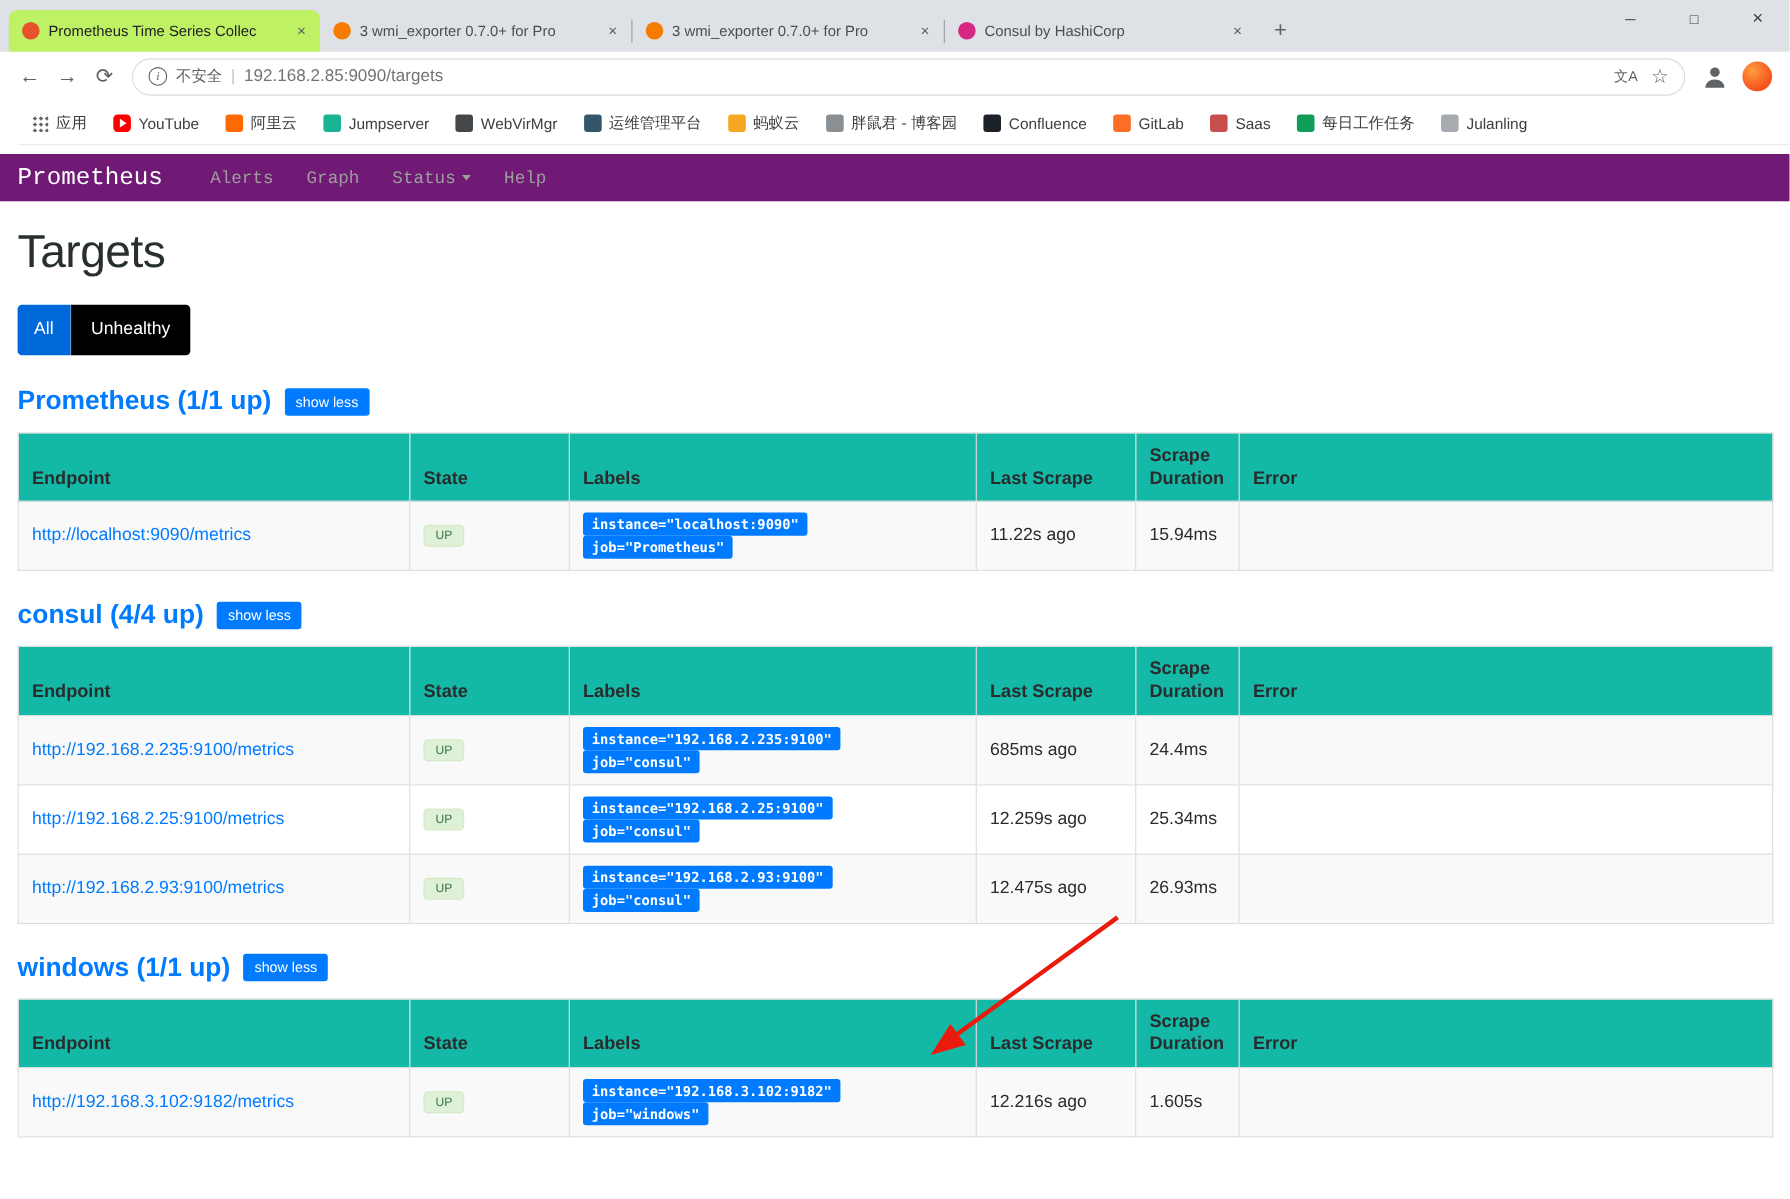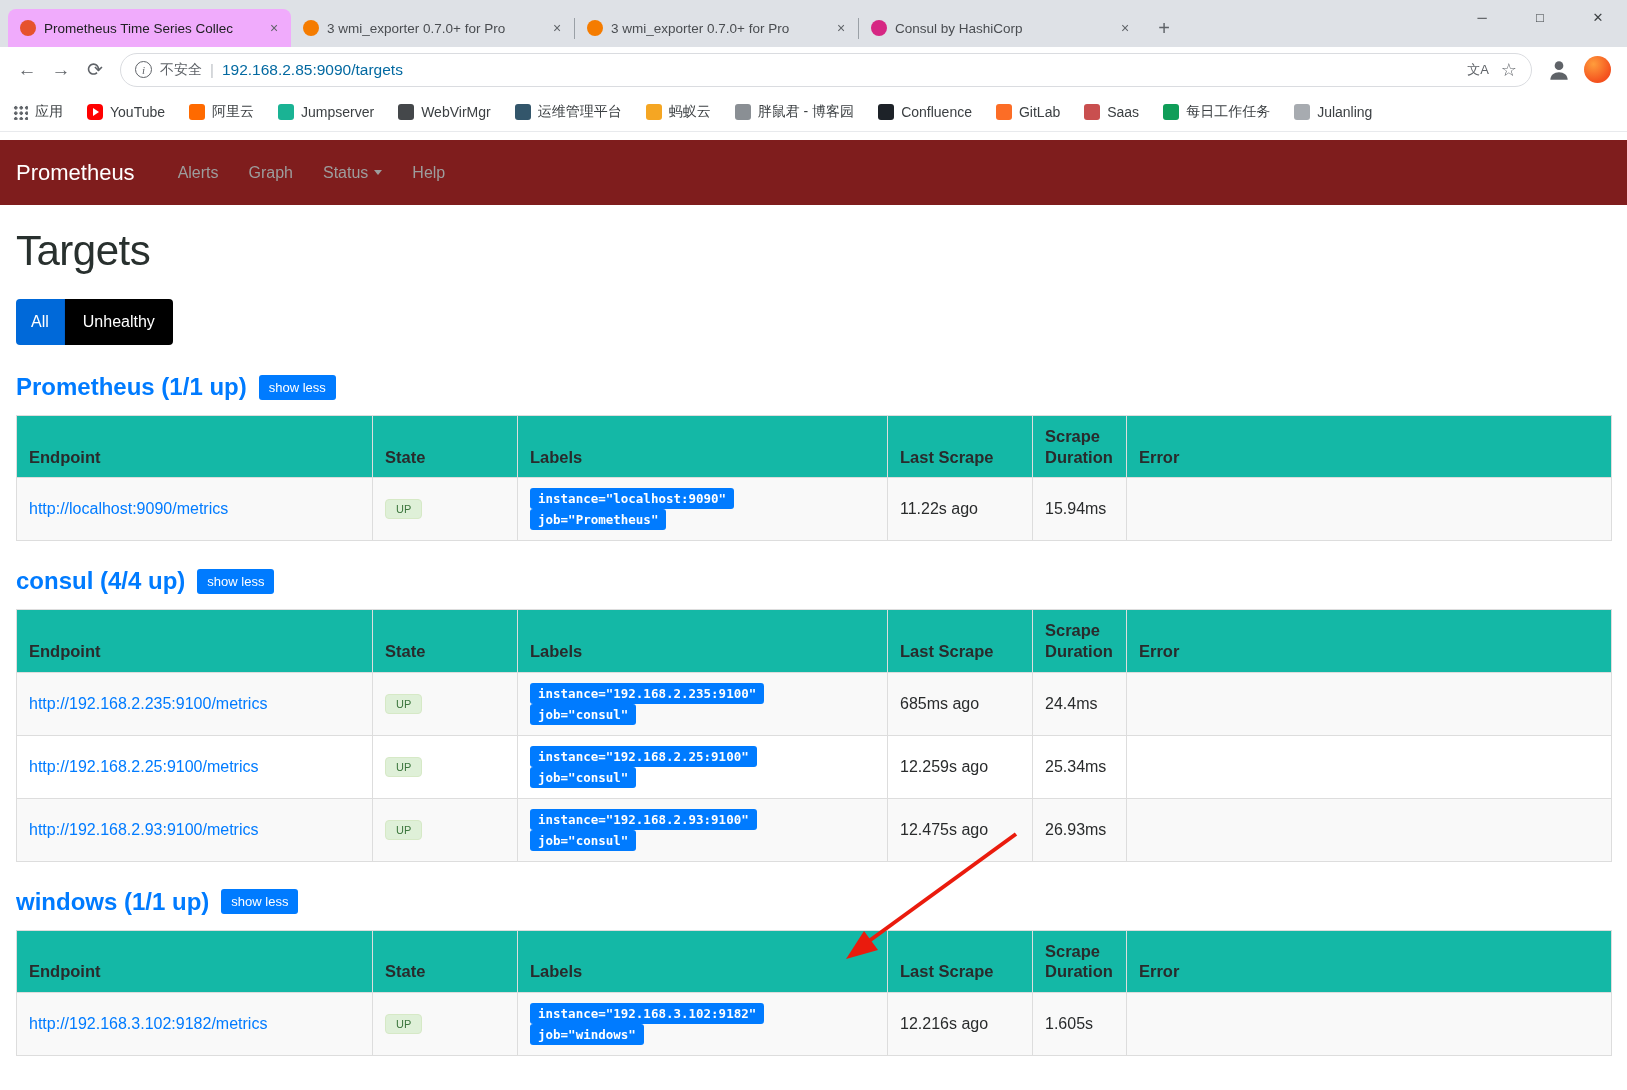--- a/index.html
+++ b/index.html
@@ -6,53 +6,53 @@
   html,body { width:1627px; height:1090px; }
   body {
     font-family:"Liberation Sans","DejaVu Sans",sans-serif;
     background:#ffffff; position:relative; overflow:hidden; color:#292b2c;
   }
 
   
   .tabbar { height:47px; background:#dee1e6; display:flex; align-items:flex-end; padding-left:8px; position:relative; }
   .tab-strip { display:flex; align-items:flex-end; }
   .tab { width:283px; height:38px; display:flex; align-items:center; gap:8px; padding:0 8px 0 12px; font-size:13.5px; color:#4a4d51; cursor:default; }
-  .tab.active { background:#f0abfc; border-radius:8px 8px 0 0; color:#202124; }
+  .tab.active { background:#bef264; border-radius:8px 8px 0 0; color:#202124; }
   .favicon { width:16px; height:16px; border-radius:50%; flex:none; }
   .tab-title { flex:1; white-space:nowrap; overflow:hidden; }
   .tab-close { width:18px; height:18px; border-radius:50%; display:flex; align-items:center; justify-content:center; color:#5f6368; font-size:14px; flex:none; }
   .tab-sep { width:1px; height:21px; background:#9aa0a6; margin-bottom:8px; }
   .newtab { width:28px; height:28px; margin:0 0 5px 8px; display:flex; align-items:center; justify-content:center; font-size:20px; color:#5f6368; border-radius:50%; }
   .win-controls { position:absolute; right:0; top:0; height:34px; display:flex; }
   .win-btn { width:58px; height:34px; display:flex; align-items:center; justify-content:center; font-size:13px; color:#3c4043; }
 
   
   .toolbar { height:45px; background:#ffffff; display:flex; align-items:center; padding:0 10px; }
   .nav-icon { width:34px; height:34px; display:flex; align-items:center; justify-content:center; font-size:19px; color:#5f6368; flex:none; }
   .omnibox { flex:1; height:34px; border:1px solid #dadce0; border-radius:17px; display:flex; align-items:center; padding:0 14px; gap:8px; margin:0 8px; background:#fff; }
   .info-icon { width:17px; height:17px; border:1.5px solid #5f6368; border-radius:50%; color:#5f6368; font-size:11px; display:flex; align-items:center; justify-content:center; font-family:"Liberation Serif",serif; font-style:italic; flex:none; }
   .sec-label { color:#5f6368; font-size:14px; white-space:nowrap; }
   .url-sep { color:#c0c4c9; font-size:15px; }
-  .omni-url { color:#0369a1; font-size:15.5px; flex:1; white-space:nowrap; overflow:hidden; }
+  .omni-url { color:#737373; font-size:15.5px; flex:1; white-space:nowrap; overflow:hidden; }
   .omni-right { display:flex; align-items:center; gap:12px; }
   .translate-icon { color:#5f6368; font-size:13px; }
   .star-icon { color:#5f6368; font-size:18px; }
   .avatar { width:30px; height:30px; border-radius:50%; display:flex; align-items:center; justify-content:center; margin:0 4px; }
   .update-dot { width:27px; height:27px; border-radius:50%; background:radial-gradient(circle at 35% 30%, #ff9d3c, #f4511e 70%); margin:0 6px; }
 
   
-  .bookmarks { height:40px; background:#ffffff; display:flex; align-items:center; padding:0 12px; gap:24px; border-bottom:1px solid #e8eaed; }
+  .bookmarks { height:40px; background:#ffffff; display:flex; align-items:center; padding:0 12px; gap:24px; border-bottom:1px solid #e8eaed;margin-left:16px; }
   .bm { display:flex; align-items:center; gap:7px; font-size:14px; color:#3c4043; white-space:nowrap; }
   .bm-icon { width:16px; height:16px; border-radius:3px; flex:none; position:relative; }
   .bm-icon.grid { background:transparent !important; background-image:radial-gradient(#5f6368 1.6px, transparent 1.7px) !important; background-size:5.5px 5.5px !important; background-position:1px 1px !important; border-radius:0; }
   .bm-icon.yt { border-radius:4px; }
   .bm-icon.yt::after { content:""; position:absolute; left:6px; top:4px; border-left:6px solid #fff; border-top:4px solid transparent; border-bottom:4px solid transparent; }
 
   
-  .pnav { height:65px; background:#7f1d1d; display:flex; align-items:center; padding:0 16px; margin-top:8px; }
+  .pnav { height:43px; background:#701a75; display:flex; align-items:center; padding:0 16px; margin-top:8px;font-family:Liberation Mono, monospace; }
   .brand { color:#ffffff; font-size:22px; margin-right:28px; cursor:pointer; }
   .pnav-items { display:flex; align-items:center; }
   .pnav-item { color:#9d9d9d; font-size:16px; padding:0 15px; cursor:pointer; display:flex; align-items:center; gap:6px; }
   .caret { width:0; height:0; border-left:4px solid transparent; border-right:4px solid transparent; border-top:5px solid #9d9d9d; display:inline-block; }
 
   
   .content { padding:14px 16px 0; }
   .page-title { font-size:42px; font-weight:500; color:#28302e; margin:8px 0 24px; letter-spacing:-0.5px; }
   .filters { display:inline-flex; margin-bottom:2px; }
   .btn { color:#fff; font-size:16px; padding:10px 16px; border:none; cursor:pointer; font-family:inherit; }

